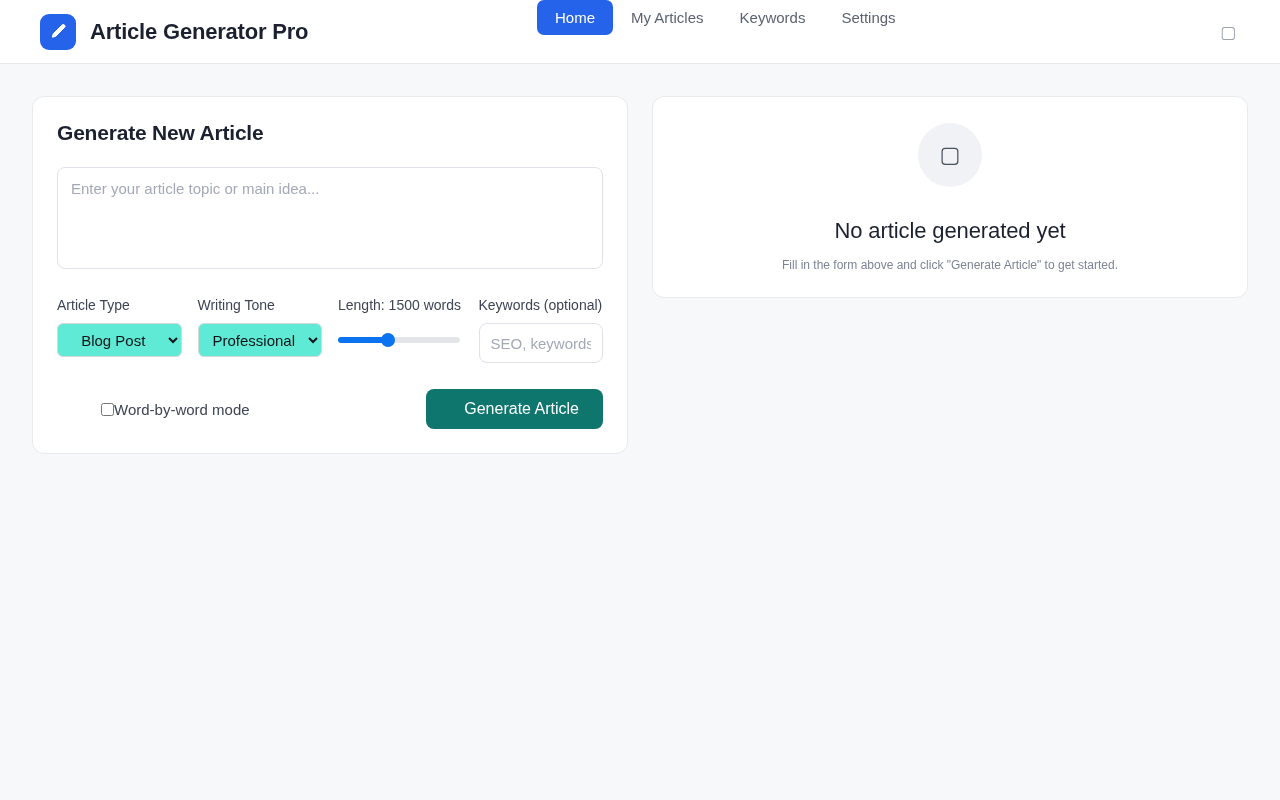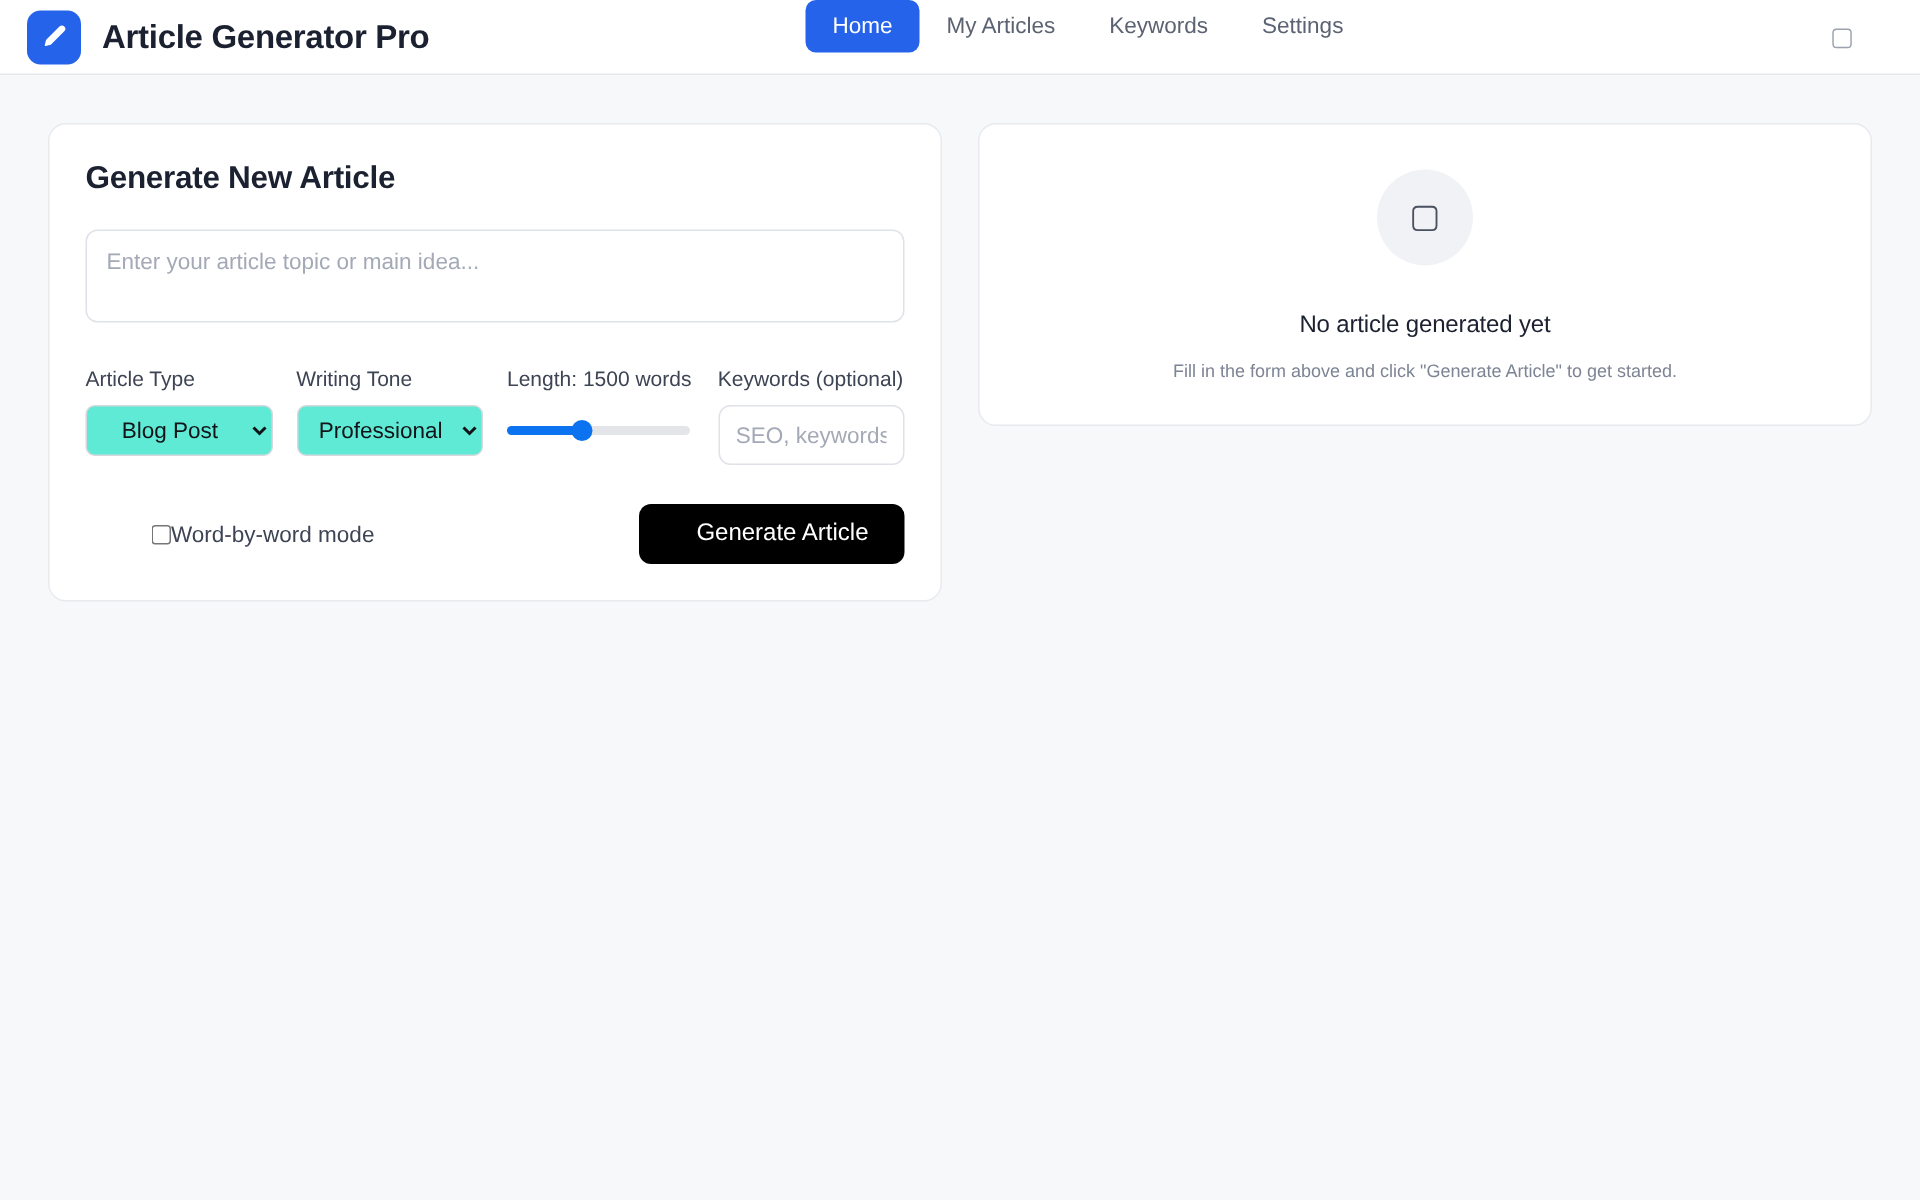--- a/index.html
+++ b/index.html
@@ -8,26 +8,26 @@
     padding: 0;
     width: 1280px;
     height: 800px;
     background: #f7f8fa;
     font-family: "Liberation Sans", sans-serif;
     -webkit-font-smoothing: antialiased;
   }
 
   
   .header {
-    height: 50px;
+    height: 64px;
     background: #ffffff;
     border-bottom: 1px solid #e6e8ec;
     display: flex;
     align-items: center;
-    padding: 0 24px 0 18px;
+    padding: 0 24px 0 40px;
     position: relative;
   }
   .brand {
     display: flex;
     align-items: center;
     gap: 14px;
   }
   .logo-badge {
     width: 36px;
     height: 36px;
@@ -118,21 +118,21 @@
     letter-spacing: -0.2px;
   }
   .field-label {
     font-size: 14px;
     color: #3d4454;
     display: block;
     margin-bottom: 9px;
   }
   .topic-area {
     width: 546px;
-    height: 62px;
+    height: 102px;
     border: 1px solid #dfe2e8;
     border-radius: 8px;
     padding: 12px 13px;
     font-size: 15px;
     font-family: inherit;
     color: #1b2130;
     resize: none;
     outline: none;
     background: #fff;
   }
@@ -271,21 +271,21 @@
     height: 64px;
     border-radius: 50%;
     background: #f1f2f5;
     display: flex;
     align-items: center;
     justify-content: center;
     margin-bottom: 31px;
   }
   .empty-circle .tofu { font-size: 22px; color: #4a5160; }
   .empty-title {
-    font-size: 16px;
+    font-size: 22px;
     color: #1b2130;
     margin: 0 0 14px 0;
     font-weight: normal;
     letter-spacing: -0.1px;
   }
   .empty-sub {
     font-size: 12px;
     color: #7d8494;
     margin: 0;
   }
@@ -350,21 +350,21 @@
         <input type="text" class="kw-input" placeholder="SEO, keywords, tags" style="">
       </div>
 
     </div>
 
     <div class="bottom-row">
       <div class="checkbox-wrap">
         <input type="checkbox" class="ui-check" id="wbw" style="">
         <label class="check-label" for="wbw">Word-by-word mode</label>
       </div>
-      <button class="generate-btn" aria-disabled="true" style="background: #000000; padding-left: 38px;">Generate Article</button>
+      <button class="generate-btn" aria-disabled="true" style="background: #0f766e; padding-left: 38px;">Generate Article</button>
     </div>
   </section>
 
   <section class="card preview-card">
     <div class="empty-state">
       <div class="empty-circle">
         <span class="tofu">▢</span>
       </div>
       <h3 class="empty-title">No article generated yet</h3>
       <p class="empty-sub">Fill in the form above and click "Generate Article" to get started.</p>

